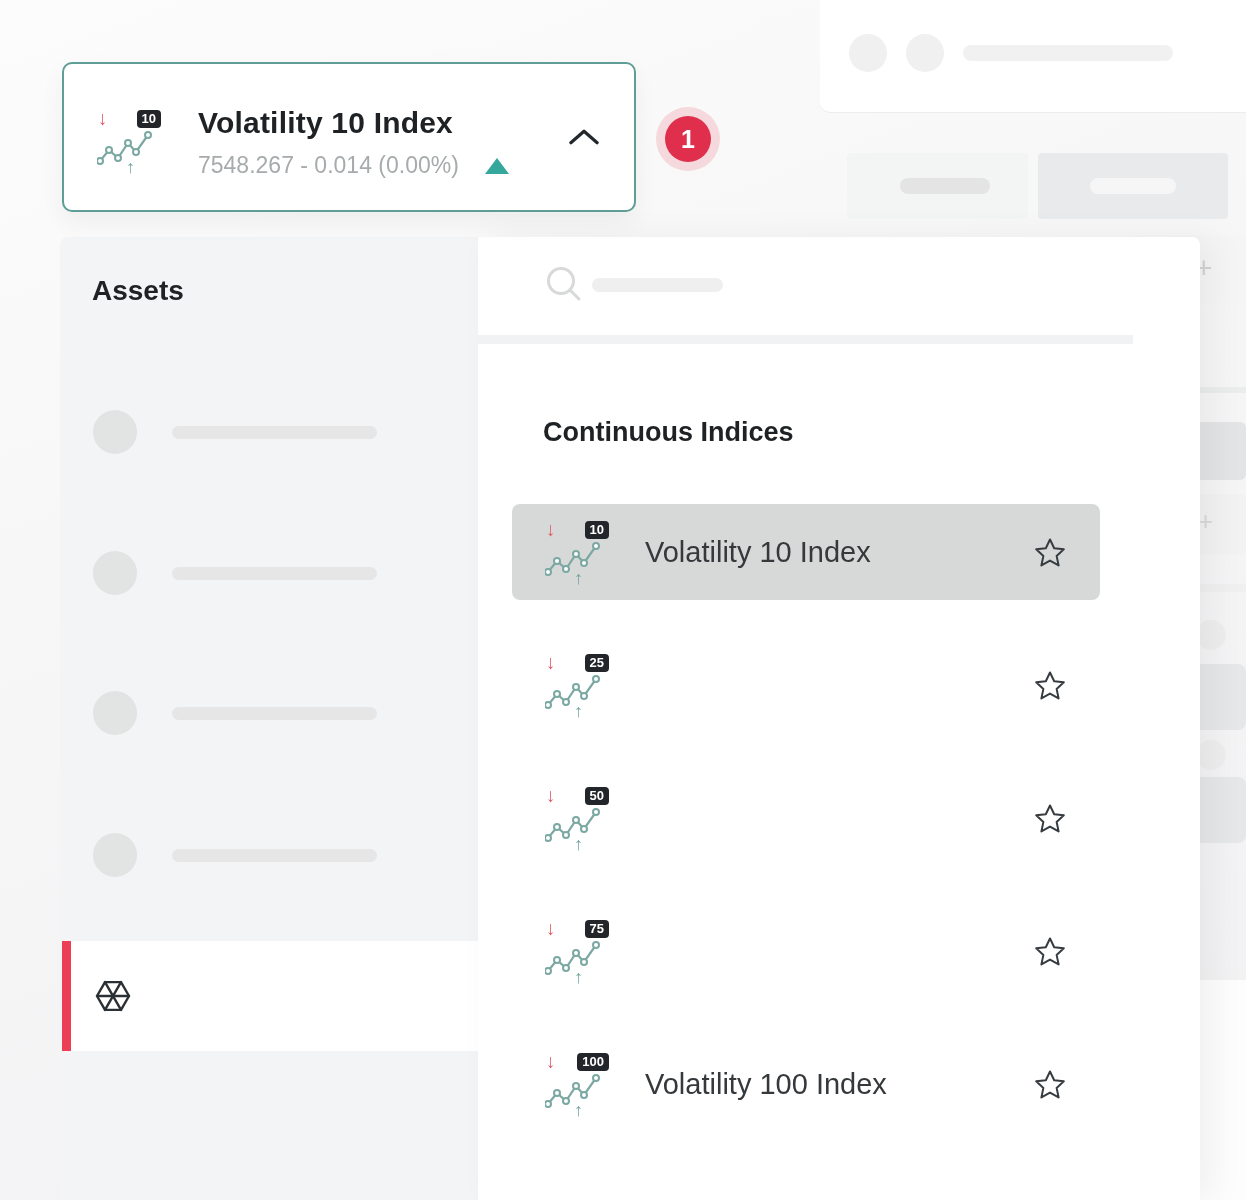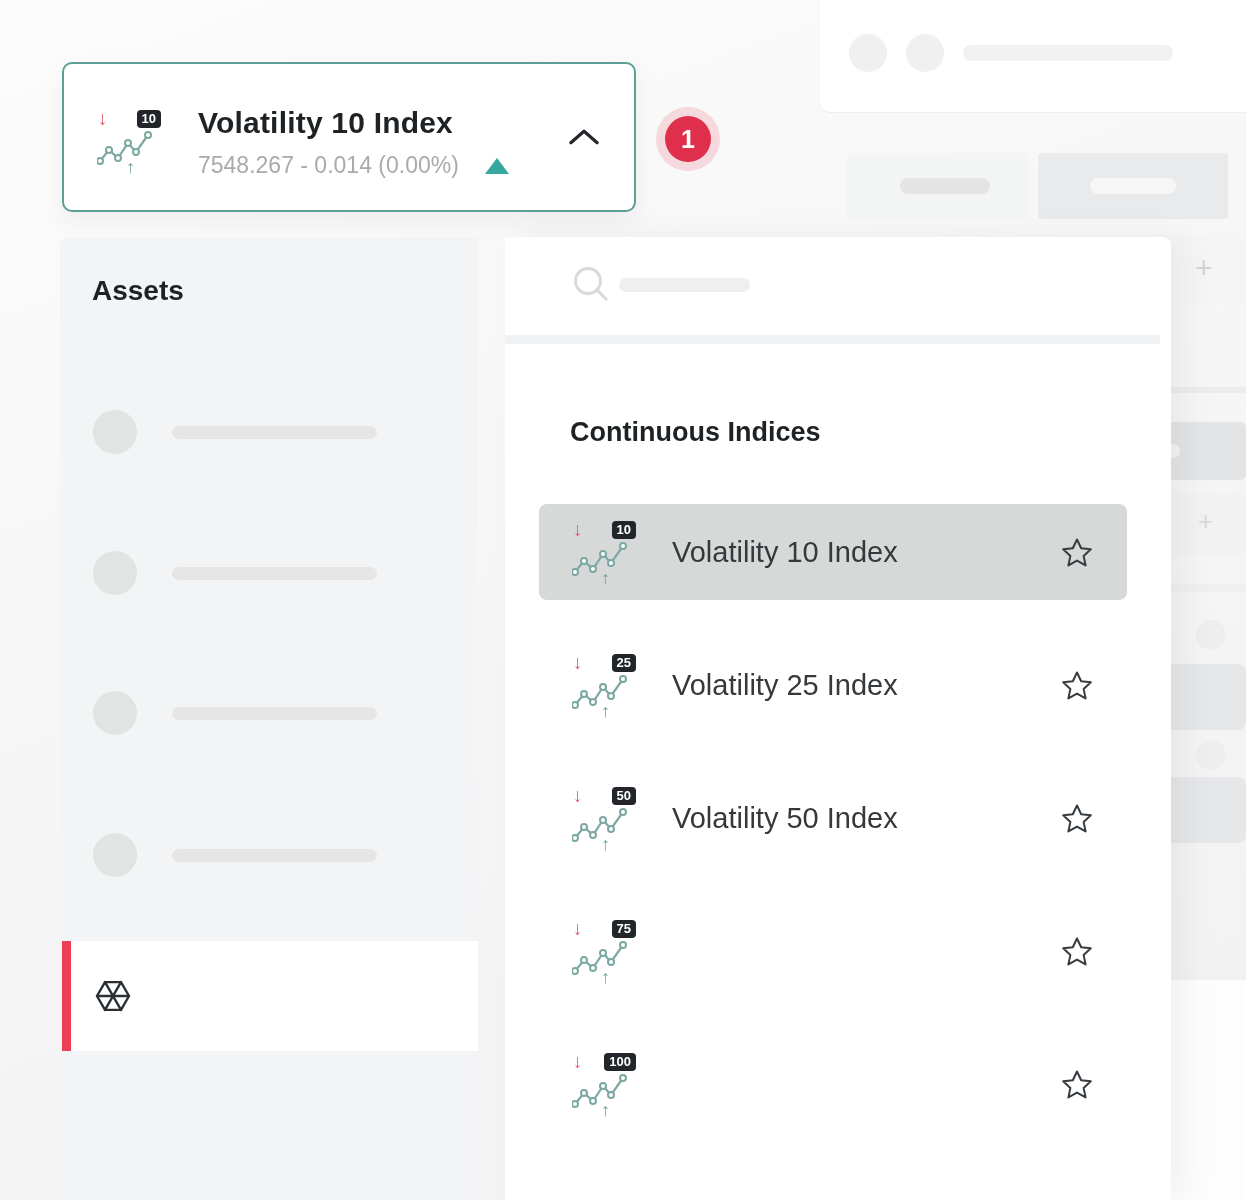--- a/index.html
+++ b/index.html
@@ -75,24 +75,23 @@
 
   .cat-accent{ position:absolute; left:2px; top:704px; width:9px; height:110px; background:#ec3f56; z-index:2; }
   .cat-row{
     position:absolute; left:11px; top:704px; width:407px; height:110px; background:#ffffff;
     display:flex; align-items:center; cursor:pointer;
   }
   .cat-row .hex-icon{ margin-left:23px; width:38px; height:38px; }
   .cat-row .cat-label{ margin-left:31px; font-size:27px; font-weight:bold; color:#20252a; }
 
   .right-panel{
-    position:absolute; left:478px; top:237px; width:666px; height:963px;
+    position:absolute; left:478px; top:237px; width:722px; height:963px;
     background:#ffffff; border-radius:0 8px 0 0; z-index:10;
     box-shadow:14px 0 34px rgba(0,0,0,0.05);
-    margin-left:27px;
   }
   .search-section{ position:absolute; left:0; top:0; width:655px; height:98px; cursor:text; }
   .search-icon{ position:absolute; left:68px; top:29px; width:38px; height:38px; }
   .search-skel{ position:absolute; left:114px; top:41px; width:131px; height:14px; border-radius:7px; background:#efeff0; }
   .panel-divider{ position:absolute; left:0; top:98px; width:655px; height:9px; background:#f1f2f3; }
   .section-title{ position:absolute; left:65px; top:180px; font-size:27px; font-weight:bold; color:#1e2225; }
 
   .market-list{ position:absolute; left:34px; top:267px; width:588px; }
   .asset-row{
     display:flex; align-items:center; height:96px; margin-bottom:37px;
@@ -217,21 +216,20 @@
           <circle cx="3" cy="33" r="3"></circle>
                 <circle cx="12" cy="22" r="3"></circle>
                 <circle cx="21" cy="30" r="3"></circle>
           <circle cx="31" cy="15" r="3"></circle>
                 <circle cx="39" cy="24" r="3"></circle>
                 <circle cx="51" cy="7" r="3"></circle>
         </g>
       </svg>
       <span class="ai-up">↑</span>
     </span>
-    <span class="asset-label">Volatility 25 Index</span>
     <svg class="star" viewBox="0 0 32 31">
       <path d="M16 2.5 L20.2 11.3 L29.8 12.3 L22.6 18.9 L24.6 28.4 L16 23.6 L7.4 28.4 L9.4 18.9 L2.2 12.3 L11.8 11.3 Z" fill="none" stroke="#363b40" stroke-width="2" stroke-linejoin="round"></path>
     </svg>
   </div>
         <div class="asset-row">
     <span class="asset-icon">
       <span class="ai-down">↓</span>
       <span class="ai-badge">50</span>
       <svg class="ai-line" viewBox="0 0 56 38">
         <polyline points="3,33 12,22 21,30 31,15 39,24 51,7" fill="none" stroke="#7ba8a2" stroke-width="2.2"></polyline>
@@ -239,21 +237,20 @@
           <circle cx="3" cy="33" r="3"></circle>
                 <circle cx="12" cy="22" r="3"></circle>
                 <circle cx="21" cy="30" r="3"></circle>
           <circle cx="31" cy="15" r="3"></circle>
                 <circle cx="39" cy="24" r="3"></circle>
                 <circle cx="51" cy="7" r="3"></circle>
         </g>
       </svg>
       <span class="ai-up">↑</span>
     </span>
-    <span class="asset-label">Volatility 50 Index</span>
     <svg class="star" viewBox="0 0 32 31">
       <path d="M16 2.5 L20.2 11.3 L29.8 12.3 L22.6 18.9 L24.6 28.4 L16 23.6 L7.4 28.4 L9.4 18.9 L2.2 12.3 L11.8 11.3 Z" fill="none" stroke="#363b40" stroke-width="2" stroke-linejoin="round"></path>
     </svg>
   </div>
         <div class="asset-row">
     <span class="asset-icon">
       <span class="ai-down">↓</span>
       <span class="ai-badge">75</span>
       <svg class="ai-line" viewBox="0 0 56 38">
         <polyline points="3,33 12,22 21,30 31,15 39,24 51,7" fill="none" stroke="#7ba8a2" stroke-width="2.2"></polyline>
@@ -282,20 +279,21 @@
           <circle cx="3" cy="33" r="3"></circle>
                 <circle cx="12" cy="22" r="3"></circle>
                 <circle cx="21" cy="30" r="3"></circle>
           <circle cx="31" cy="15" r="3"></circle>
                 <circle cx="39" cy="24" r="3"></circle>
                 <circle cx="51" cy="7" r="3"></circle>
         </g>
       </svg>
       <span class="ai-up">↑</span>
     </span>
+    <span class="asset-label">Volatility 100 Index</span>
     <svg class="star" viewBox="0 0 32 31">
       <path d="M16 2.5 L20.2 11.3 L29.8 12.3 L22.6 18.9 L24.6 28.4 L16 23.6 L7.4 28.4 L9.4 18.9 L2.2 12.3 L11.8 11.3 Z" fill="none" stroke="#363b40" stroke-width="2" stroke-linejoin="round"></path>
     </svg>
   </div>
       </div>
   </div>
 
   <div class="asset-card">
     <span class="asset-icon" style="position:absolute; left:33px; top:46px;">
       <span class="ai-down">↓</span>

